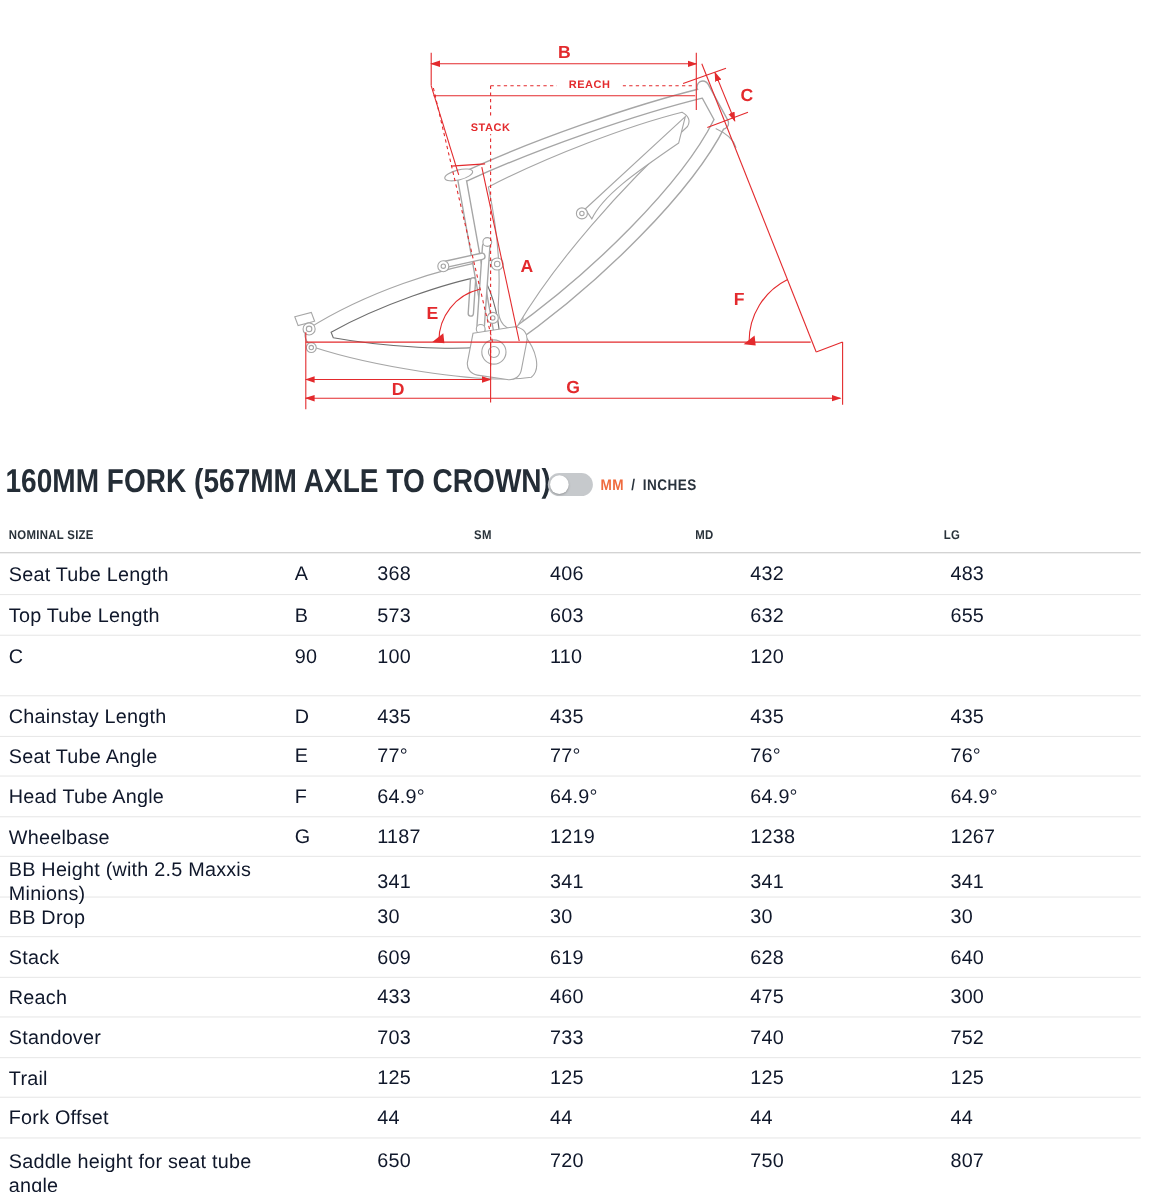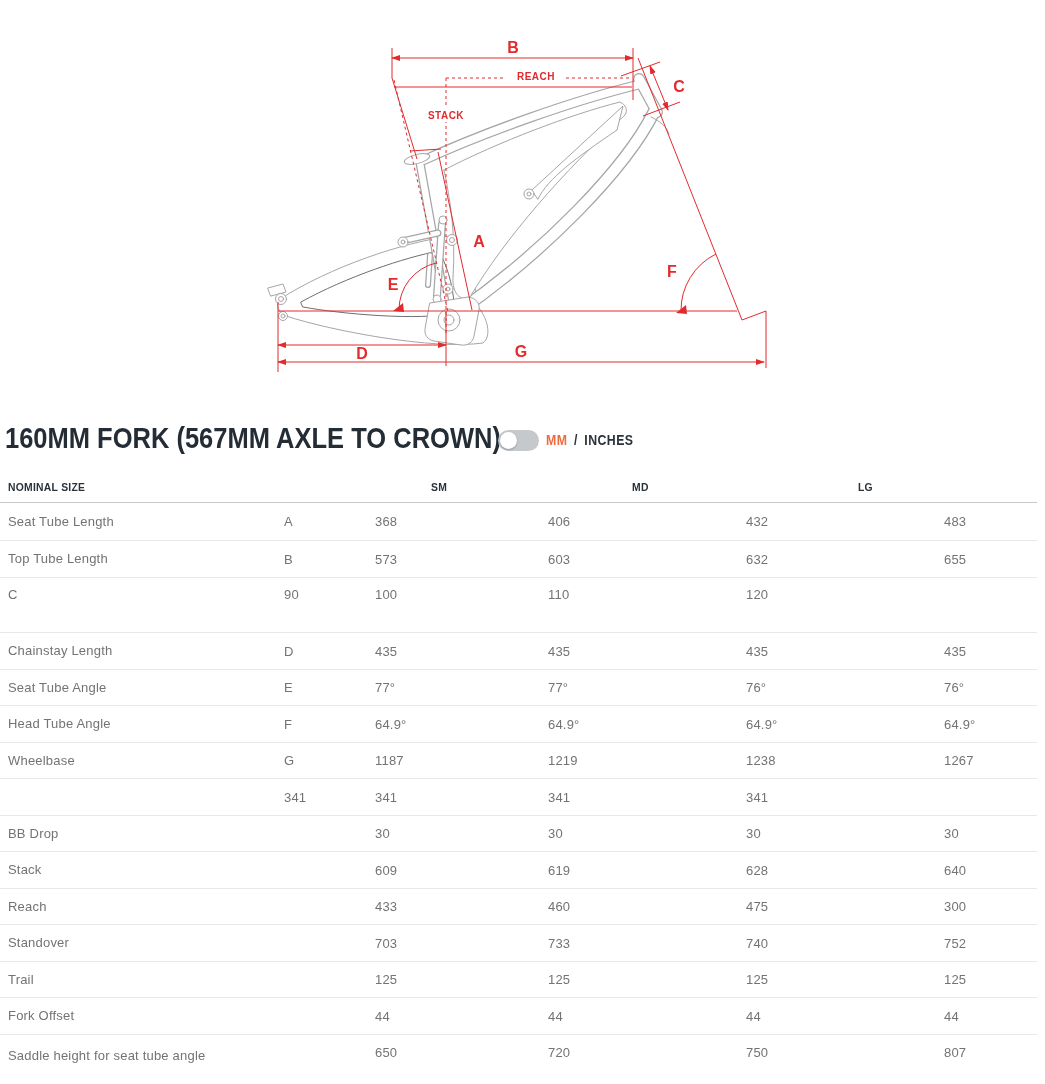--- a/index.html
+++ b/index.html
@@ -27,21 +27,21 @@
   .geo-table{position:absolute;left:0;top:470px;width:1037px;}
   .trow,.thead{display:grid;box-sizing:border-box;
     grid-template-columns:260px 75px 157px 182px 182px auto;
     padding-left:8px;align-items:center;}
   .thead{height:33px;align-items:end;padding-bottom:9px;
     border-bottom:1px solid #c9c9c9;gap:44px;}
   .thead .hc{font-size:11.5px;font-weight:800;color:#29323a;
     display:inline-block;transform:scaleX(0.9);transform-origin:0 50%;
     letter-spacing:.3px;white-space:nowrap;}
   .trow{border-bottom:1px solid #e8e8e8;
-    font-size:13px;color:#737373;letter-spacing:.2px;gap:16px;}
+    font-size:18px;color:#0f172a;letter-spacing:.2px;}
   .trow .lbl{width:250px;line-height:22px;}
   .h38{height:38px}.h37{height:37px}.h36{height:36px}
   .h55{height:55px;align-items:start;}
   .h55 .c{padding-top:9px;}
   .h48{height:48px;border-bottom:none;align-items:start;}
   .h48 .c{padding-top:10px;}
 </style>
 </head>
 <body>
 
@@ -223,20 +223,21 @@
   </div>
   <div class="trow h36">
     <span class="c lbl">Wheelbase</span>
     <span class="c ltr">G</span>
     <span class="c val">1187</span>
     <span class="c val">1219</span>
     <span class="c val">1238</span>
     <span class="c val">1267</span>
   </div>
   <div class="trow h37">
+    <span class="c lbl">BB Height (with 2.5 Maxxis Minions)</span>
     <span class="c ltr"></span>
     <span class="c val">341</span>
     <span class="c val">341</span>
     <span class="c val">341</span>
     <span class="c val">341</span>
   </div>
   <div class="trow h36">
     <span class="c lbl">BB Drop</span>
     <span class="c ltr"></span>
     <span class="c val">30</span>

